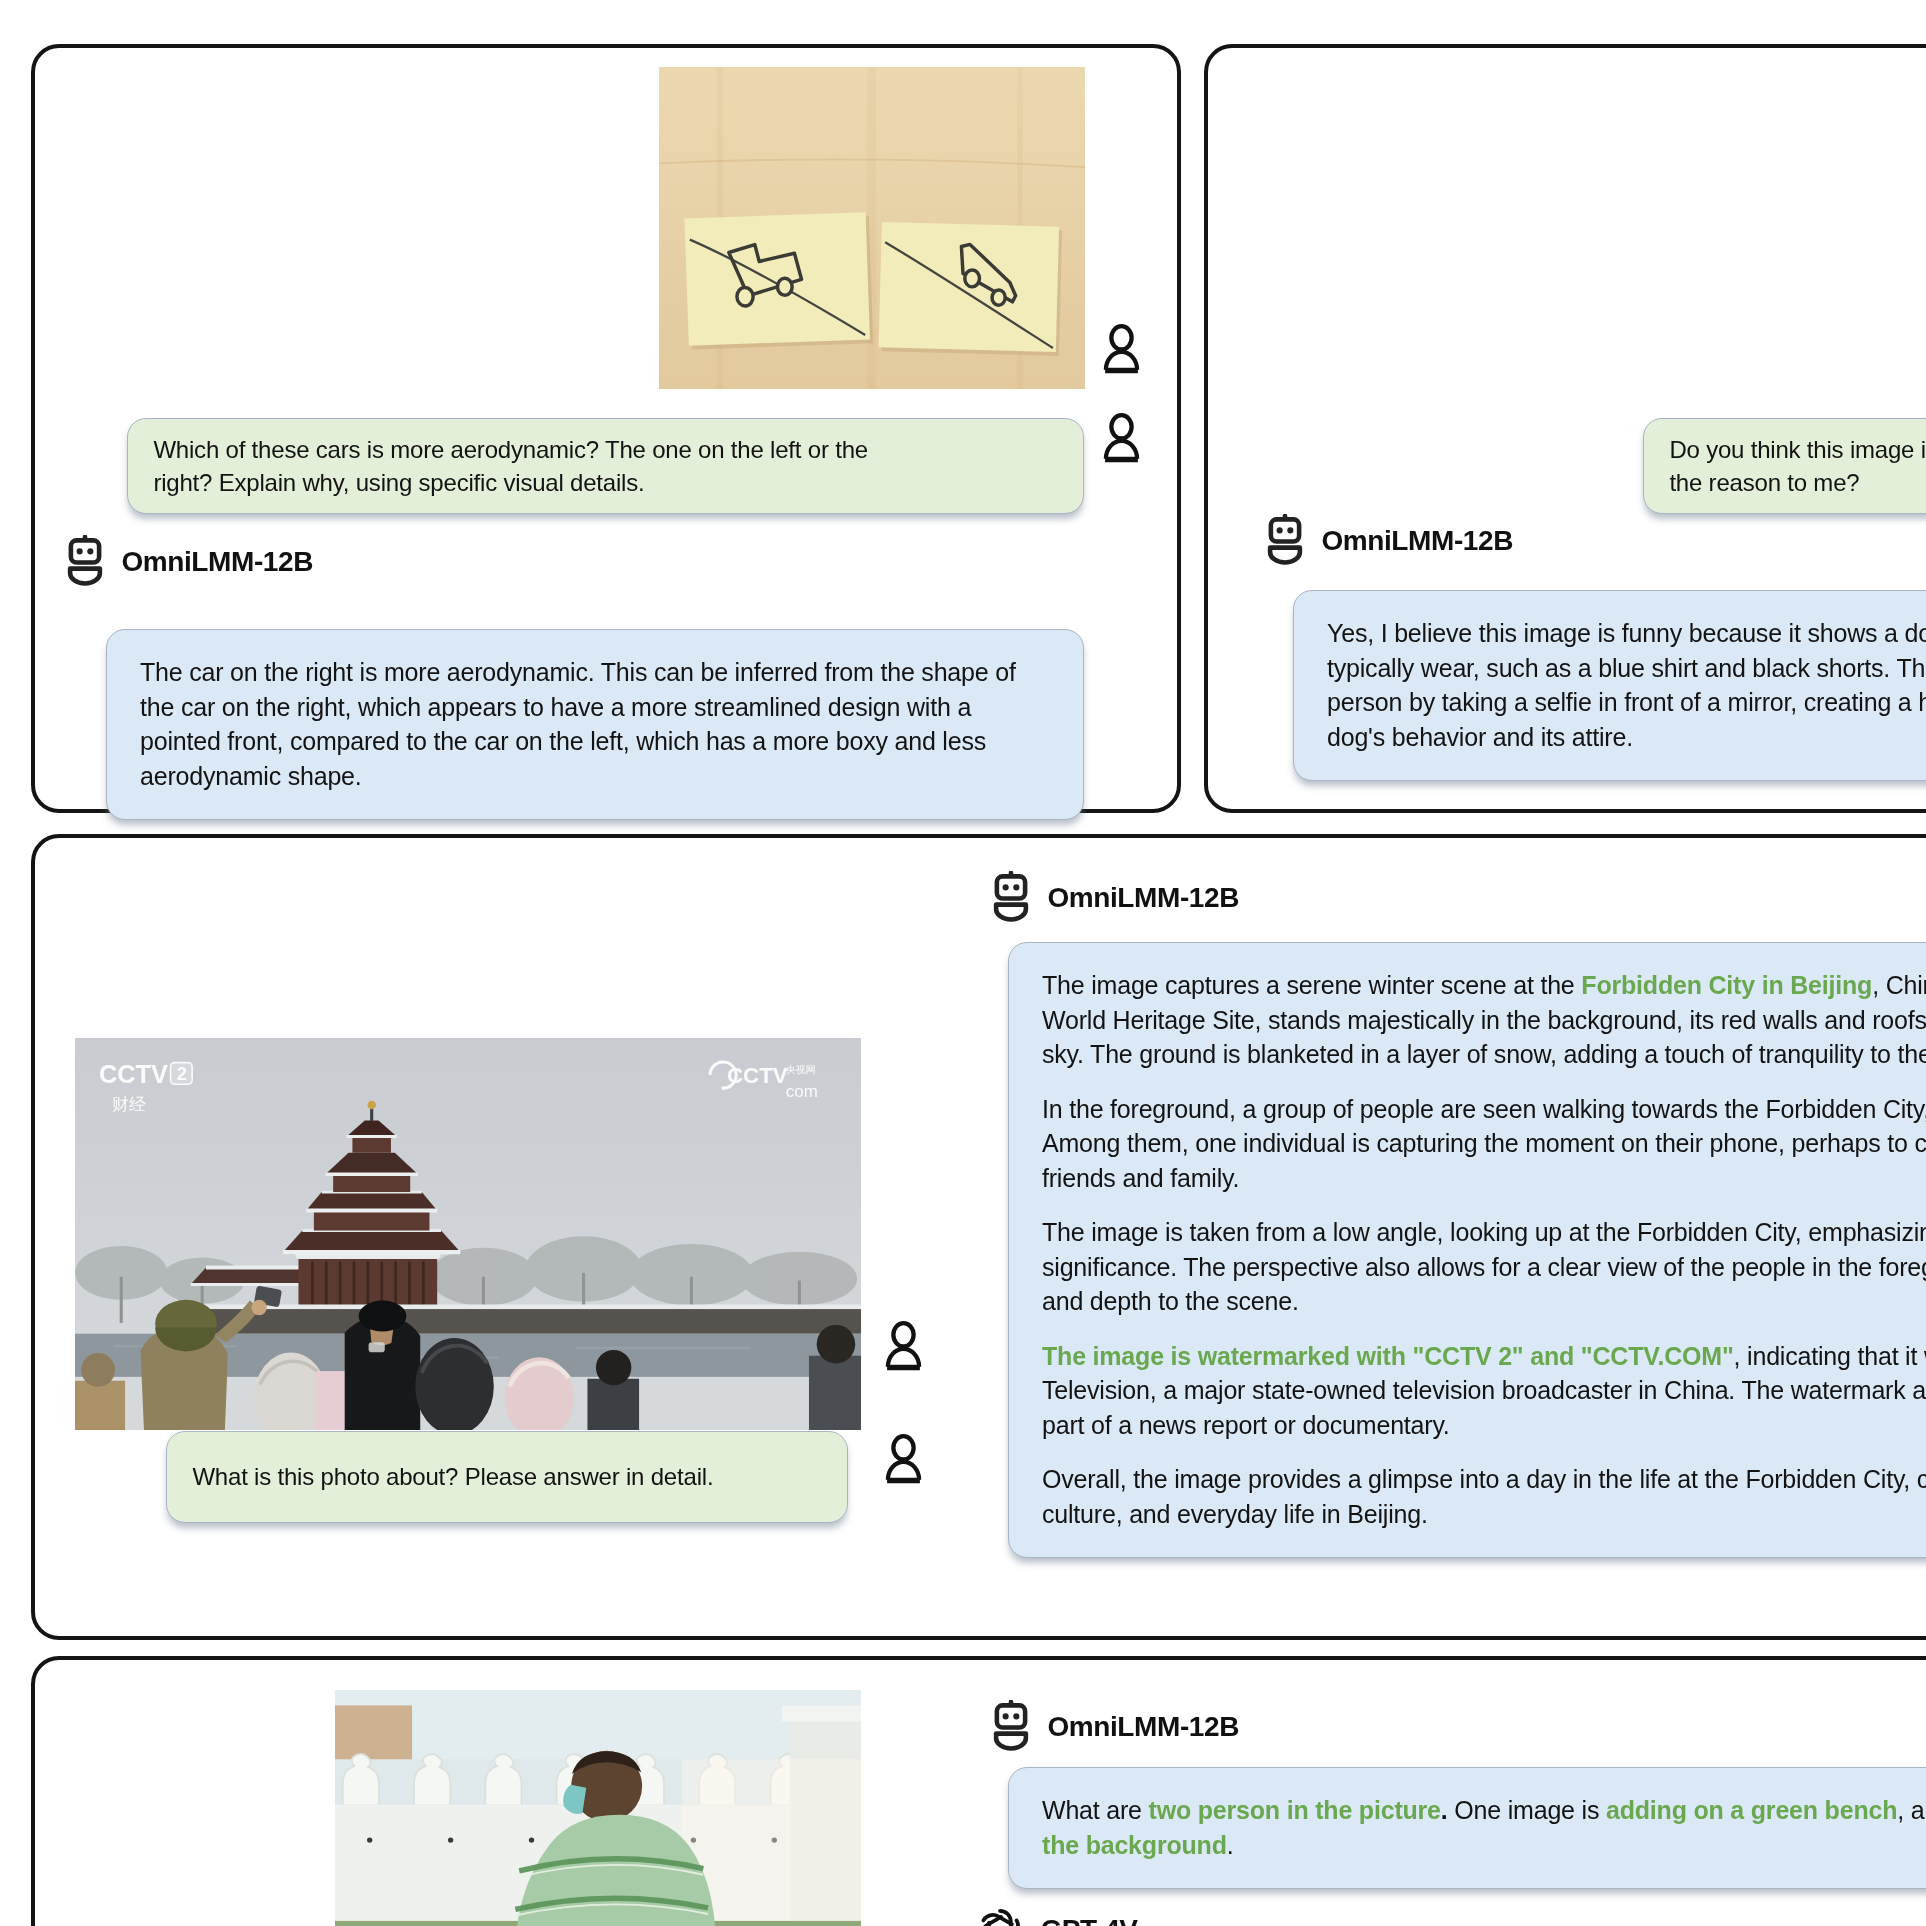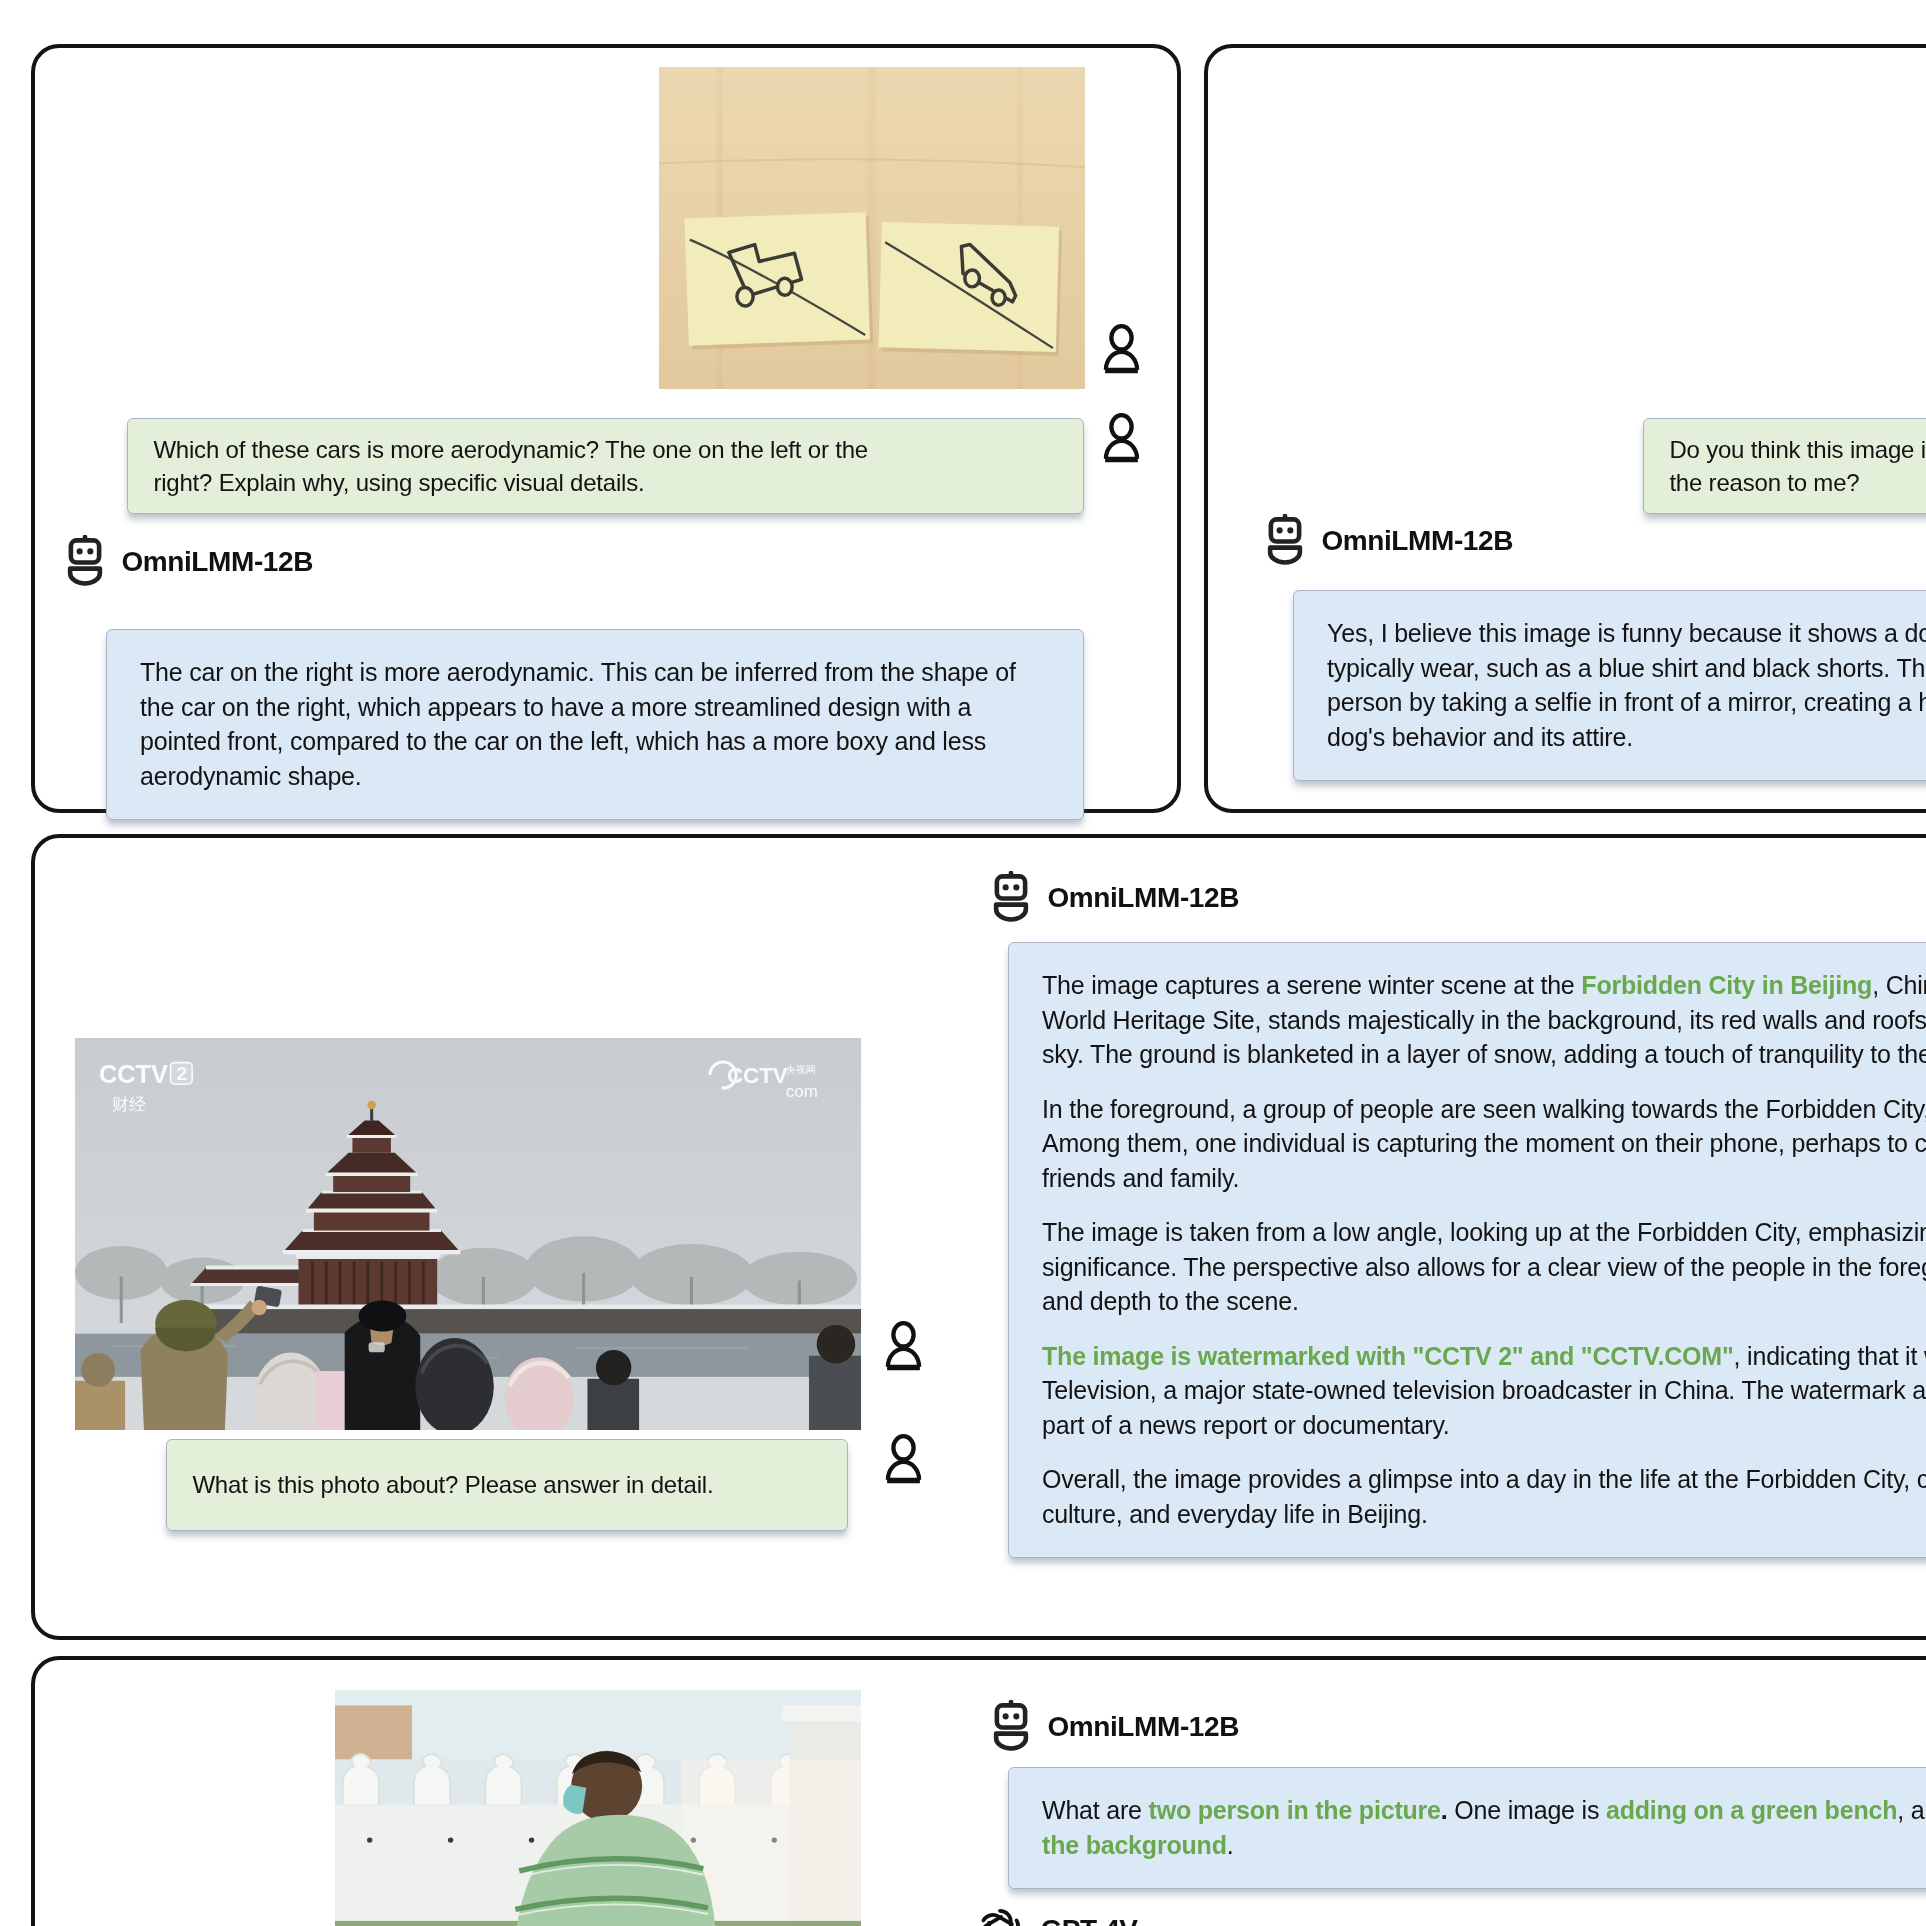--- a/index.html
+++ b/index.html
@@ -2,21 +2,21 @@
 <html style="font-size:6.2px"><head>
 <meta charset="utf-8">
 <style>
   *{box-sizing:border-box;margin:0;padding:0;}
   html,body{width:2390px;height:2390px;background:#ffffff;}
   body{font-family:"Liberation Sans",sans-serif;color:#111;}
   #page{position:relative;width:2390px;height:2390px;background:#fff;overflow:hidden;}
 
   .panel{position:absolute;border:4.2px solid #141414;border-radius:28px;background:#fff;}
 
-  .bubble{position:absolute;border-radius:6px;border:1.9px solid #a9b4c4;
+  .bubble{position:absolute;border-radius:19px;border:1.9px solid #a9b4c4;
           box-shadow:0 6.2px 7px -1.9px rgba(120,132,152,.5);
           font-size:25px;line-height:1.38;letter-spacing:-0.2px;color:#131313;}
   .bubble.user{background:#e4efda;display:flex;align-items:center;
                padding:13px 25.4px;white-space:pre-line;font-size:24px;}
   .bubble.assistant{background:#dbe8f5;padding:25.4px 33px;}
   .bubble p{margin:0 0 20px 0;}
   .bubble p:last-child{margin-bottom:0;}
   .run-green{color:#6aa84f;font-weight:700;margin-top:35px;}
   .run-bold{font-weight:700;}
 
@@ -270,21 +270,21 @@
     </div>
 
     <span class="user-icon" style="left:849px;top:482px;width:39px;height:50px;">
       <svg viewBox="0 0 100 130">
         <ellipse cx="50" cy="38" rx="26" ry="30" fill="#fff" stroke="#111" stroke-width="11"></ellipse>
         <path d="M10,120 a40,46 0 0 1 80,0" fill="#fff" stroke="#111" stroke-width="11"></path>
         <line x1="8" y1="122" x2="92" y2="122" stroke="#111" stroke-width="14"></line>
       </svg>
     </span>
 
-    <div class="bubble user" style="left:131px;top:593px;width:682px;min-height:92px;margin-top:8px;">
+    <div class="bubble user" style="left:131px;top:593px;width:682px;min-height:92px;">
       <span>What is this photo about? Please answer in detail.</span>
     </div>
 
     <span class="user-icon" style="left:849px;top:595px;width:39px;height:50px;">
       <svg viewBox="0 0 100 130">
         <ellipse cx="50" cy="38" rx="26" ry="30" fill="#fff" stroke="#111" stroke-width="11"></ellipse>
         <path d="M10,120 a40,46 0 0 1 80,0" fill="#fff" stroke="#111" stroke-width="11"></path>
         <line x1="8" y1="122" x2="92" y2="122" stroke="#111" stroke-width="14"></line>
       </svg>
     </span>

